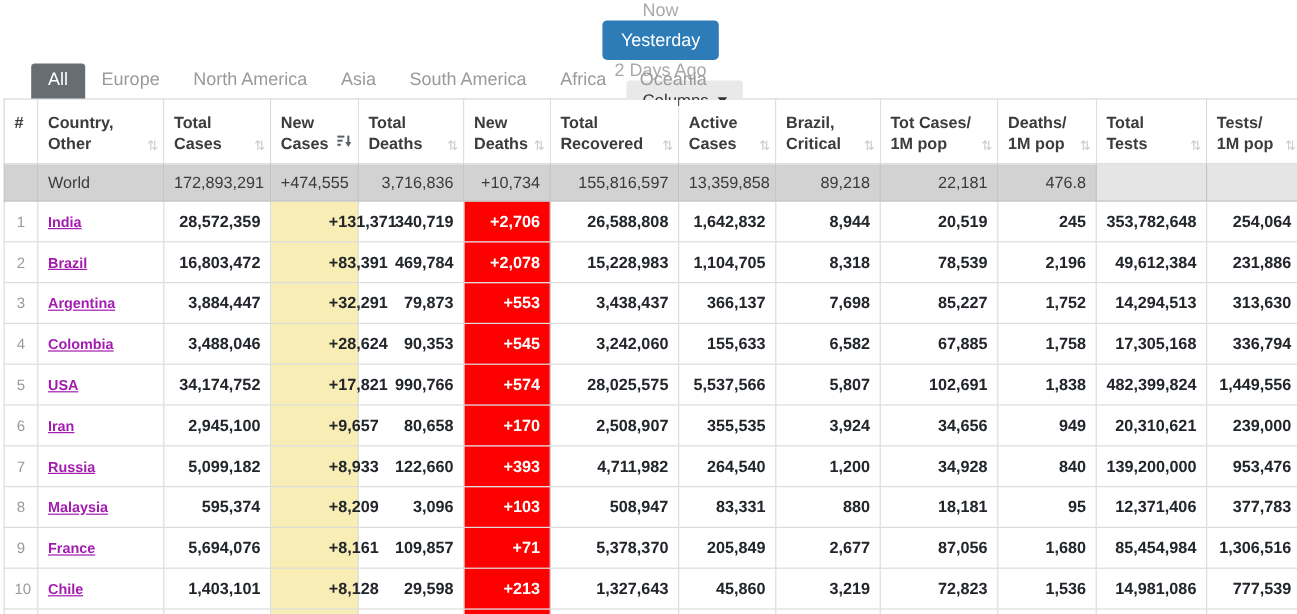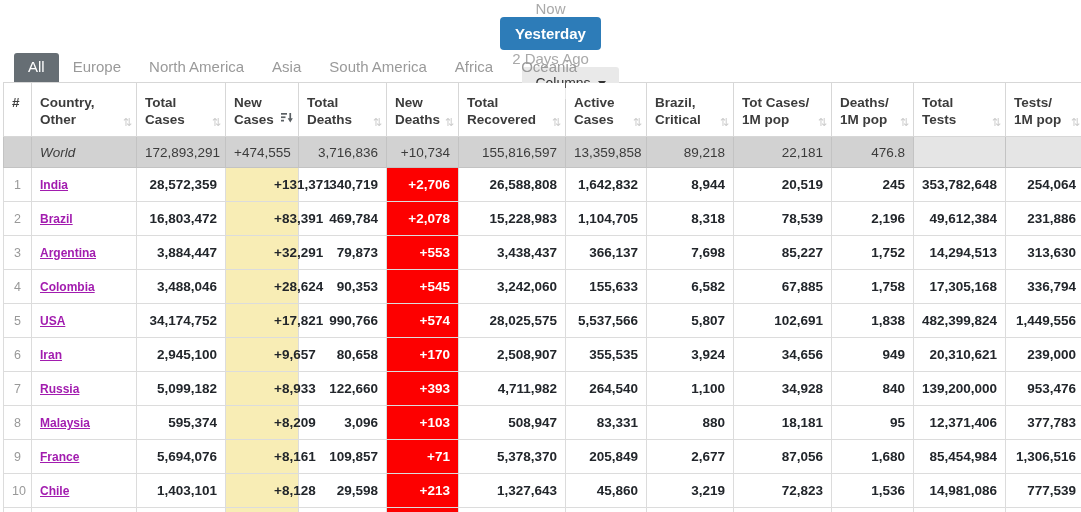--- a/index.html
+++ b/index.html
@@ -16,41 +16,41 @@
     display: flex; align-items: center;
     padding-left: 20px;
     flex-direction: column;
   }
   .time-link {
     color: #a9a9a9; font-size: 15px; cursor: pointer; text-decoration: none;
   }
   .btn-yesterday {
     background: #2d7cb8; color: #fff; border: none; border-radius: 4px;
     font-size: 15px; font-family: inherit; padding: 8px 15px;
-    margin: 0 16px; cursor: pointer; font-weight: bold;
+    margin: 0 16px; cursor: pointer;
   }
   .btn-columns {
     background: #e9e9e9; color: #333; border: none; border-radius: 3px;
     font-size: 14px; font-family: inherit; padding: 8px 13px;
     margin-left: 40px; cursor: pointer; display: inline-flex; align-items: center; gap: 7px;
   }
   .caret {
     width: 0; height: 0; display: inline-block;
     border-left: 4px solid transparent; border-right: 4px solid transparent;
     border-top: 5px solid #333;
   }
   .search-wrap { margin-left: 162px; display: flex; align-items: center; }
   .search-wrap label { color: #5a5a5a; font-size: 15px; margin-right: 10px; }
   .search-wrap input {
     width: 186px; height: 27px; border: 1px solid #ccc; border-radius: 4px;
     outline: none; padding: 0 8px; font-size: 14px; font-family: inherit;
   }
 
   
-  .tabs { margin-left: 14px; height: 30px; display: flex; align-items: flex-end; }
+  .tabs { margin-left: 26px; height: 30px; display: flex; align-items: flex-end; }
   .tab {
     font-size: 15px; color: #9a9a9a; padding: 5px 14px 7px; cursor: pointer;
     text-decoration: none;
   }
   .tab.active {
     background: #666e74; color: #fff; border-radius: 3px 3px 0 0;
     padding: 5px 14px 7px;
   }
 
   
@@ -70,21 +70,21 @@
     position: absolute; right: 4px; bottom: 8px;
     color: #ccc; font-size: 11px; line-height: 1; font-weight: normal;
   }
   th .sort-desc-icon { position: absolute; right: 5px; bottom: 8px; }
 
   tr.world td {
     background: #d2d2d2; border: 1px solid #c3c3c3;
     height: 31px; padding: 6px 8px;
     font-size: 13.5px; color: #3b3b3b; text-align: right; font-weight: normal;
   }
-  tr.world td.c-name { text-align: left; font-style: italic; }
+  tr.world td.c-name { text-align: left; }
   tr.world td.empty-light { background: #e5e5e5; }
 
   tbody td {
     border: 1px solid #dcdcdc; height: 34px; padding: 6px 8px;
     font-size: 13.5px; font-weight: bold; color: #22262b; text-align: right;
     background: #fff;
   }
   td.c-rank { text-align: center; color: #999; font-weight: normal; font-size: 12.5px; }
   td.c-name { text-align: left; }
   td.c-name a { color: #a21caf; font-weight: bold; font-size: 12px; }
@@ -314,21 +314,21 @@
       </tr>
       <tr>
         <td class="c-rank">7</td>
         <td class="c-name"><a href="#">Russia</a></td>
         <td>5,099,182</td>
         <td class="cell-yellow">+8,933</td>
         <td>122,660</td>
         <td class="cell-red">+393</td>
         <td>4,711,982</td>
         <td>264,540</td>
-        <td>1,100</td>
+        <td>1,200</td>
         <td>34,928</td>
         <td>840</td>
         <td>139,200,000</td>
         <td>953,476</td>
       </tr>
       <tr>
         <td class="c-rank">8</td>
         <td class="c-name"><a href="#">Malaysia</a></td>
         <td>595,374</td>
         <td class="cell-yellow">+8,209</td>

